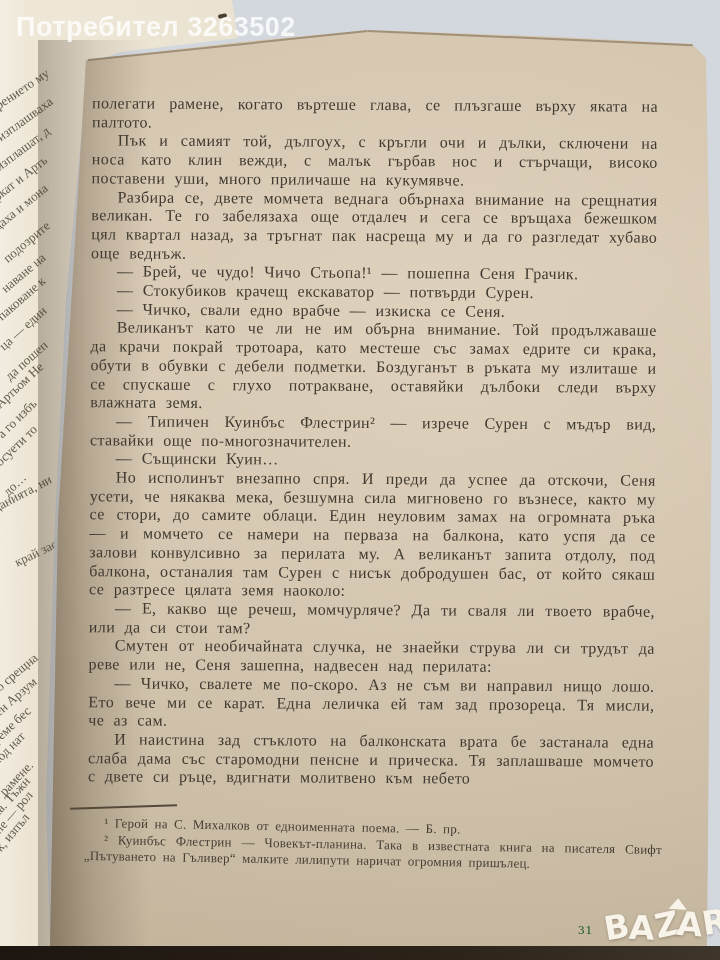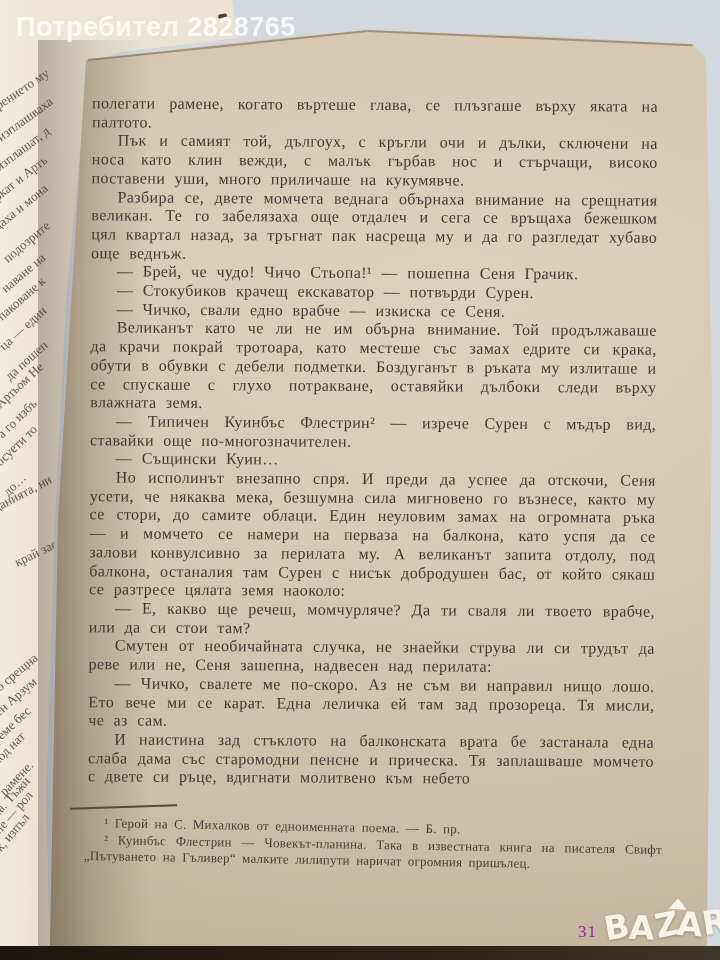--- a/index.html
+++ b/index.html
@@ -78,21 +78,21 @@
   }
   .footnotes {
     position:absolute; left:84px; top:820px; width:578px;
     font-size:13px; line-height:16.5px; color:#453e33;
     text-align:justify; word-spacing:3px; letter-spacing:0.2px;
     transform:rotate(1.0deg);
   }
   .footnote { margin:0; text-indent:20px; }
   .page-number {
     position:absolute; left:578px; top:922px;
-    font-size:17px; color:#a21caf; letter-spacing:1px;
+    font-size:13px; color:#14532d; letter-spacing:1px;
   }
   
   .watermark {
     position:absolute; left:16px; top:12px;
     font-family:"Liberation Sans", sans-serif; font-weight:bold;
     font-size:27px; letter-spacing:0.5px;
     color:rgba(255,255,255,0.80);
     white-space:nowrap;
   }
   .bazar {
@@ -180,21 +180,21 @@
 
   <div class="footnote-rule"></div>
   <div class="footnotes">
     <p class="footnote">¹ Герой на С. Михалков от едноименната поема. — Б. пр.</p>
     <p class="footnote">² Куинбъс Флестрин — Човекът-планина. Така в известната книга на писателя Свифт „Пътуването на Гъливер“ малките лилипути наричат огромния пришълец.</p>
   </div>
 
   <div class="page-number">31</div>
 
   <div class="speck"></div>
-  <div class="watermark">Потребител 2828765</div>
+  <div class="watermark">Потребител 3263502</div>
   <div class="bazar">
     <span>B</span>
     <span>A</span>
     <span>Z</span>
     <span>A</span>
     <span>R</span>
     <div class="bazar-accent"></div>
   </div>
 
   <div class="table-shadow"></div>

